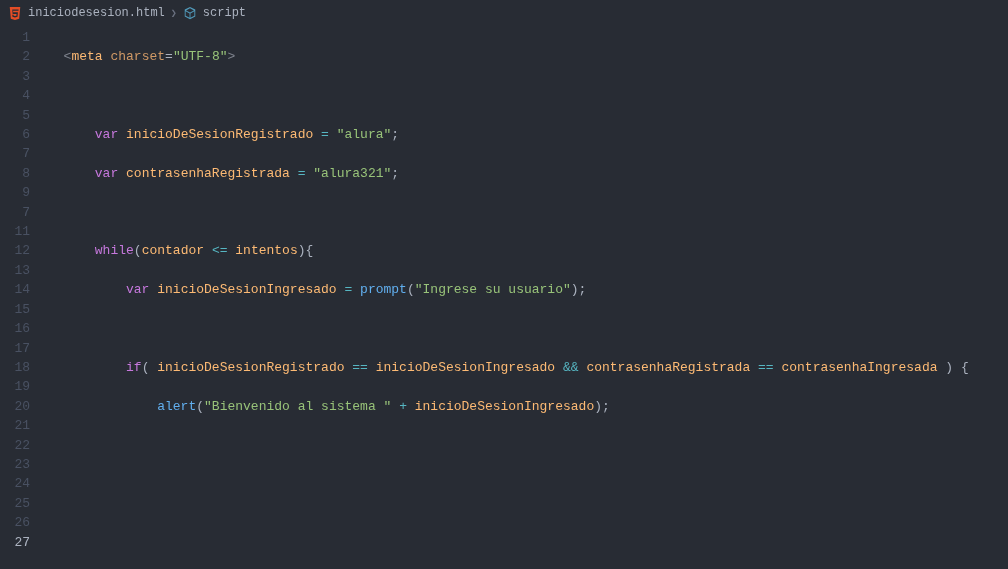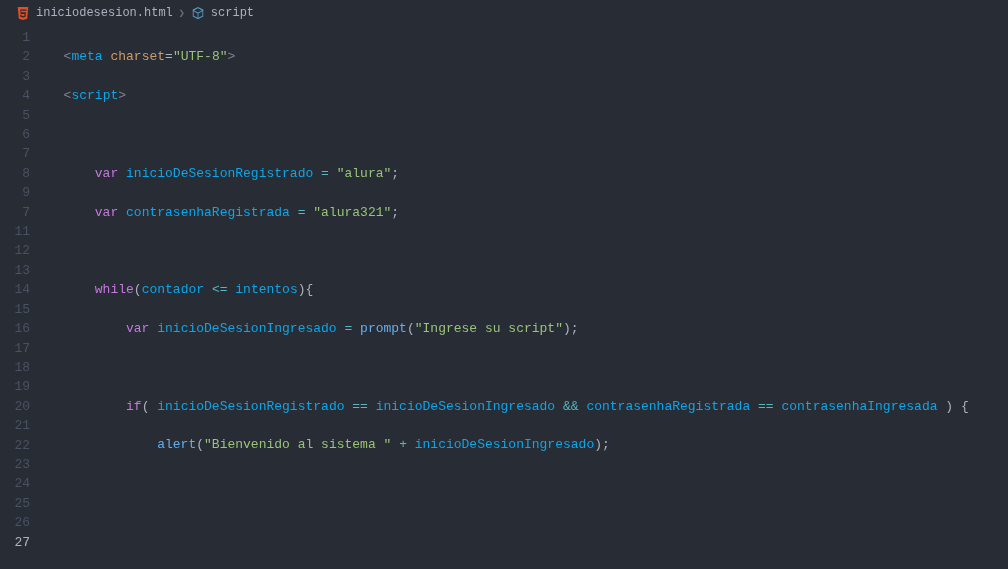--- a/index.html
+++ b/index.html
@@ -7,21 +7,21 @@
       background: #282c34;
       color: #abb2bf;
       font-family: 'Consolas', 'Monaco', 'Courier New', monospace;
       font-size: 13px;
       width: 1008px;
       height: 569px;
       overflow: hidden;
     }
     .breadcrumb {
       height: 26px;
-      padding: 4px 16px;
+      padding: 4px 8px;
       display: flex;
       align-items: center;
       gap: 6px;
       background: #282c34;
       font-size: 12px;
       color: #8b919c;
     }
     .breadcrumb .file-icon {
       width: 14px;
       height: 14px;
@@ -64,21 +64,21 @@
       line-height: 19.4px;
       white-space: pre;
       padding-top: 2px;
       position: relative;
     }
     .code .line {
       display: block;
       min-height: 19.4px;
     }
     .t-gray { color: #7f848e; }
-    .t-red { color: #0ea5e9; }
+    .t-red { color: #fdba74; }
     .t-orange { color: #d19a66; }
     .t-green { color: #98c379; }
     .t-blue { color: #61afef; }
     .t-purple { color: #c678dd; margin-top: 36px; }
     .t-cyan { color: #56b6c2; }
     .t-white { color: #abb2bf; }
   </style>
 </head>
 <body>
 
@@ -123,27 +123,26 @@
     <span class="ln">21</span>
     <span class="ln">22</span>
     <span class="ln">23</span>
     <span class="ln">24</span>
     <span class="ln">25</span>
     <span class="ln">26</span>
     <span class="ln active">27</span>
   </div>
   <div class="code">
 <span class="line">  <span class="t-gray">&lt;</span><span class="t-red">meta</span> <span class="t-orange">charset</span><span class="t-white">=</span><span class="t-green">"</span><span class="t-green">UTF-8</span><span class="t-green">"</span><span class="t-gray">&gt;</span></span>
-<span class="line">  <span class="t-gray">&lt;</span><span class="t-red">script</span><span class="t-gray">&gt;</span></span>
 <span class="line"></span>
 <span class="line">      <span class="t-purple">var</span> <span class="t-red">inicioDeSesionRegistrado</span> <span class="t-cyan">=</span> <span class="t-green">"</span><span class="t-green">alura</span><span class="t-green">"</span><span class="t-white">;</span></span>
 <span class="line">      <span class="t-purple">var</span> <span class="t-red">contrasenhaRegistrada</span> <span class="t-cyan">=</span> <span class="t-green">"</span><span class="t-green">alura321</span><span class="t-green">"</span><span class="t-white">;</span></span>
 <span class="line"></span>
 <span class="line">      <span class="t-purple">while</span><span class="t-white">(</span><span class="t-red">contador</span> <span class="t-cyan">&lt;=</span> <span class="t-red">intentos</span><span class="t-white">)</span><span class="t-white">{</span></span>
-<span class="line">          <span class="t-purple">var</span> <span class="t-red">inicioDeSesionIngresado</span> <span class="t-cyan">=</span> <span class="t-blue">prompt</span><span class="t-white">(</span><span class="t-green">"</span><span class="t-green">Ingrese su script</span><span class="t-green">"</span><span class="t-white">)</span><span class="t-white">;</span></span>
+<span class="line">          <span class="t-purple">var</span> <span class="t-red">inicioDeSesionIngresado</span> <span class="t-cyan">=</span> <span class="t-blue">prompt</span><span class="t-white">(</span><span class="t-green">"</span><span class="t-green">Ingrese su usuario</span><span class="t-green">"</span><span class="t-white">)</span><span class="t-white">;</span></span>
 <span class="line"></span>
 <span class="line">          <span class="t-purple">if</span><span class="t-white">(</span> <span class="t-red">inicioDeSesionRegistrado</span> <span class="t-cyan">==</span> <span class="t-red">inicioDeSesionIngresado</span> <span class="t-cyan">&amp;&amp;</span> <span class="t-red">contrasenhaRegistrada</span> <span class="t-cyan">==</span> <span class="t-red">contrasenhaIngresada</span> <span class="t-white">)</span> <span class="t-white">{</span></span>
 <span class="line">              <span class="t-blue">alert</span><span class="t-white">(</span><span class="t-green">"</span><span class="t-green">Bienvenido al sistema </span><span class="t-green">"</span> <span class="t-cyan">+</span> <span class="t-red">inicioDeSesionIngresado</span><span class="t-white">)</span><span class="t-white">;</span></span>
 
 
 
 
 
 
 

